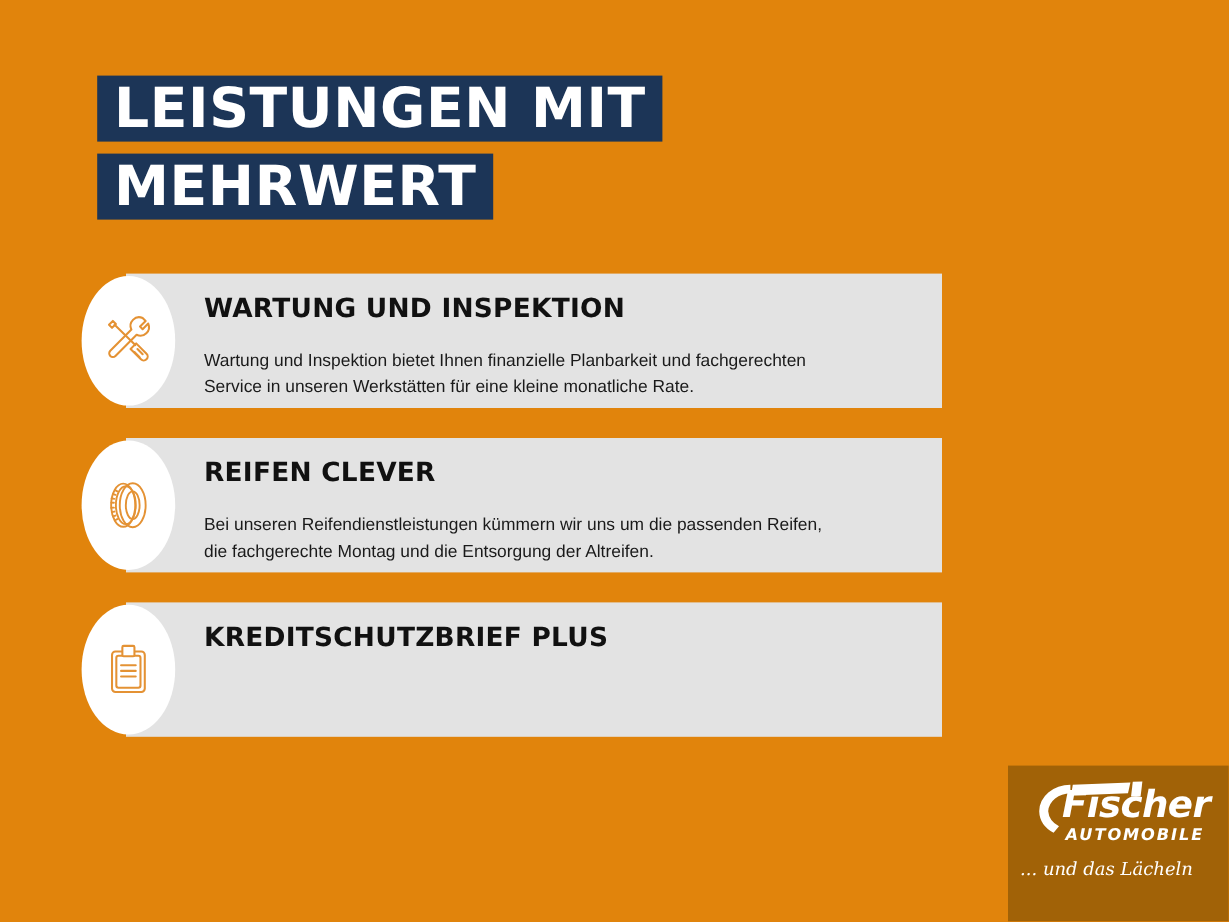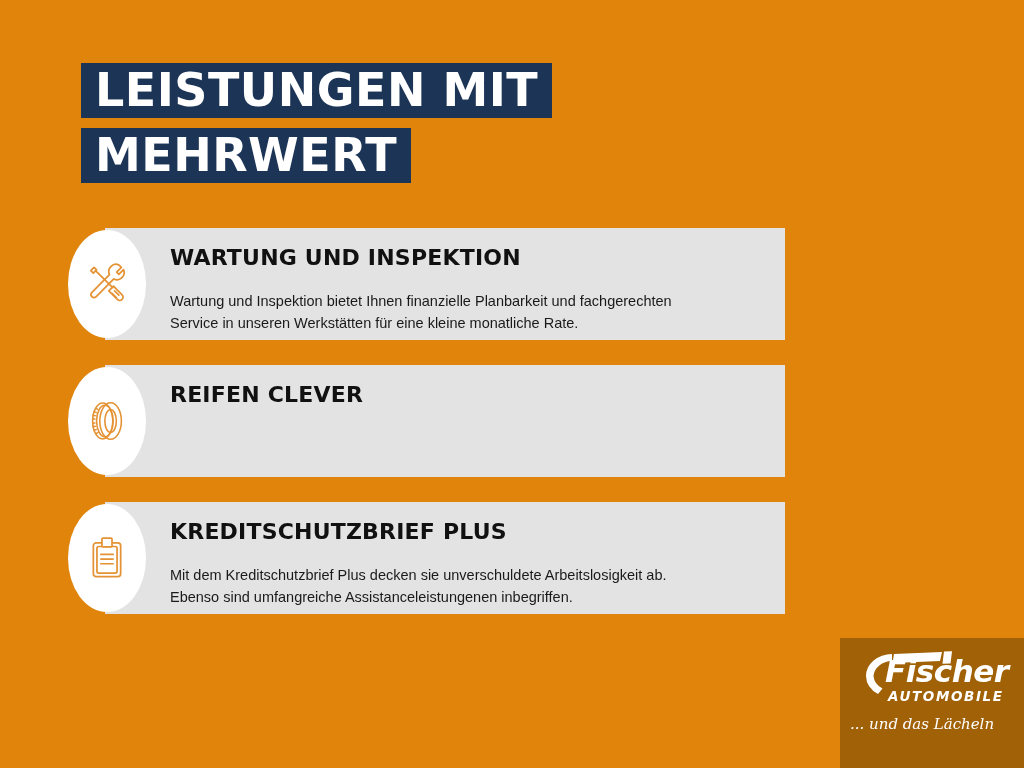--- a/index.html
+++ b/index.html
@@ -222,42 +222,42 @@
         <ellipse cx="37" cy="32" rx="15" ry="25.5"></ellipse>
         <ellipse cx="37" cy="32" rx="8" ry="16"></ellipse>
 
         <path d="M12.6 24 L15.6 24.6 M12.2 29 L15.2 29.2 M12.2 35 L15.2 34.8
                  M12.8 40 L15.8 39.4 M14.2 45 L17 44 M16.6 49.5 L19.1 48.1
                  M14.2 19 L17 20 M16.6 14.5 L19.1 15.9"></path>
       </svg>
     </div>
     <div class="card-text">
       <div class="card-heading">REIFEN CLEVER</div>
+      <div class="card-body">
+        <span>Bei unseren Reifendienstleistungen kümmern wir uns um die passenden Reifen,</span>
+        <span>die fachgerechte Montag und die Entsorgung der Altreifen.</span>
+      </div>
     </div>
   </div>
 
   <div class="card">
     <div class="card-panel"></div>
     <div class="card-icon-circle">
       <svg viewBox="0 0 64 64" fill="none" stroke="#E49234" stroke-width="2.4" stroke-linecap="round" stroke-linejoin="round">
 
         <rect x="13" y="11" width="38" height="47" rx="4"></rect>
         <rect x="18" y="16" width="28" height="37" rx="2.5"></rect>
 
         <rect x="25" y="4.5" width="14" height="12" rx="1.5" fill="#FFFFFF"></rect>
 
         <path d="M23.5 27 H40.5 M23.5 33.5 H40.5 M23.5 40 H40.5"></path>
       </svg>
     </div>
     <div class="card-text">
       <div class="card-heading">KREDITSCHUTZBRIEF PLUS</div>
-      <div class="card-body">
-        <span>Mit dem Kreditschutzbrief Plus decken sie unverschuldete Arbeitslosigkeit ab.</span>
-        <span>Ebenso sind umfangreiche Assistanceleistungenen inbegriffen.</span>
-      </div>
     </div>
   </div>
 
 </div>
 
 <div id="logo-box">
 
   <svg id="logo-mark" viewBox="0 0 160 58" fill="#FFFFFF">
 
     <path d="M38 6 A26 22 0 0 0 12 28 A26 22 0 0 0 24 46 L28.5 40.5

